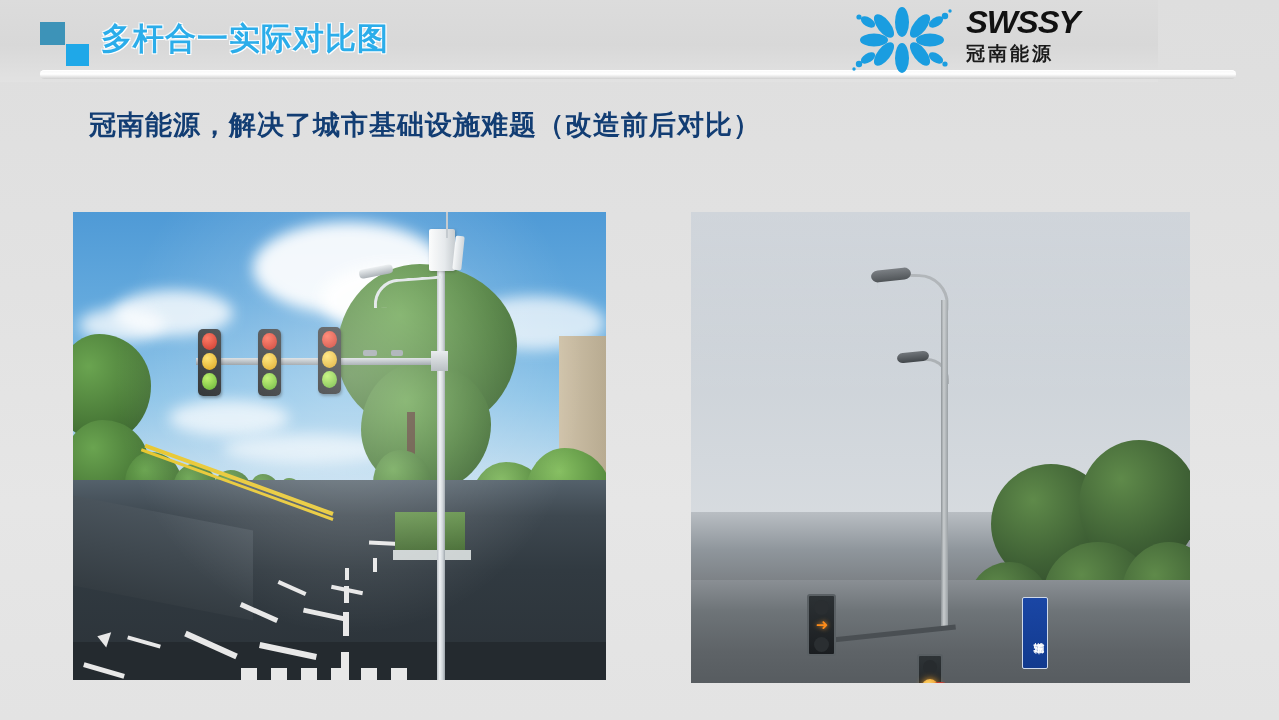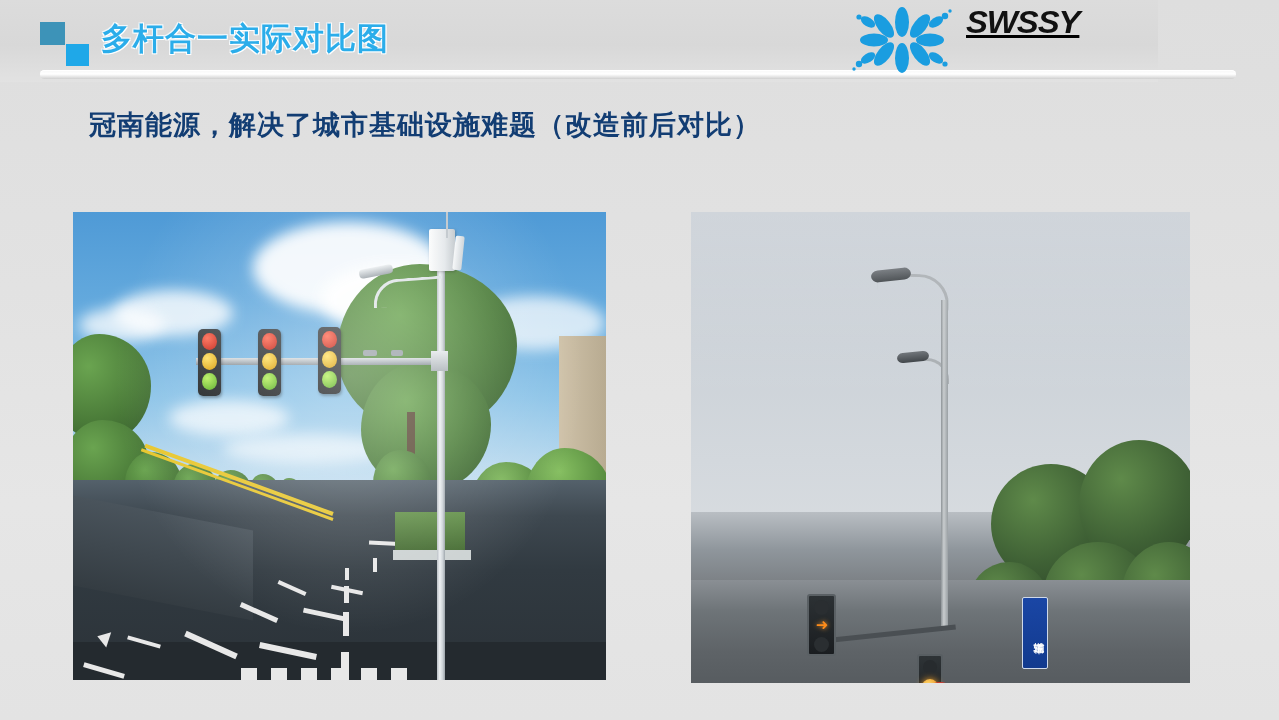--- a/index.html
+++ b/index.html
@@ -46,21 +46,21 @@
 
   
   #logo {
     position: absolute; right: 50px; top: 4px;
     width: 260px; height: 72px;
   }
   #logo-mark {
     position: absolute; left: 0; top: 2px; width: 108px; height: 68px;
   }
   #logo-text {
-    position: absolute; left: 118px; top: 2px; width: 142px; text-decoration: underline;
+    position: absolute; left: 118px; top: 2px; width: 142px;
   }
   #logo-wordmark {
     font-size: 31px; font-weight: bold; font-style: italic;
     color: #111111; letter-spacing: -1px; line-height: 34px;
     transform: scaleX(1.06); transform-origin: left center;
   }
   #logo-subtext {
     font-size: 19px; font-weight: bold; color: #1a1a1a;
     letter-spacing: 3px; line-height: 26px; margin-top: 1px;
   }
@@ -286,20 +286,21 @@
         <circle cx="97" cy="10" r="3.2"></circle>
         <circle cx="11" cy="58" r="3.2"></circle>
         <circle cx="11" cy="11" r="2.6"></circle>
         <circle cx="97" cy="58" r="2.6"></circle>
         <circle cx="102" cy="5" r="1.7"></circle>
         <circle cx="6" cy="63" r="1.7"></circle>
       </g>
     </svg>
     <div id="logo-text">
       <div id="logo-wordmark">SWSSY</div>
+      <div id="logo-subtext">冠南能源</div>
     </div>
   </div>
 </div>
 
 <div id="subtitle">冠南能源，解决了城市基础设施难题（改造前后对比）</div>
 
 <div class="photo" id="photo-left">
 
   <div class="layer" id="L-sky"></div>
 

